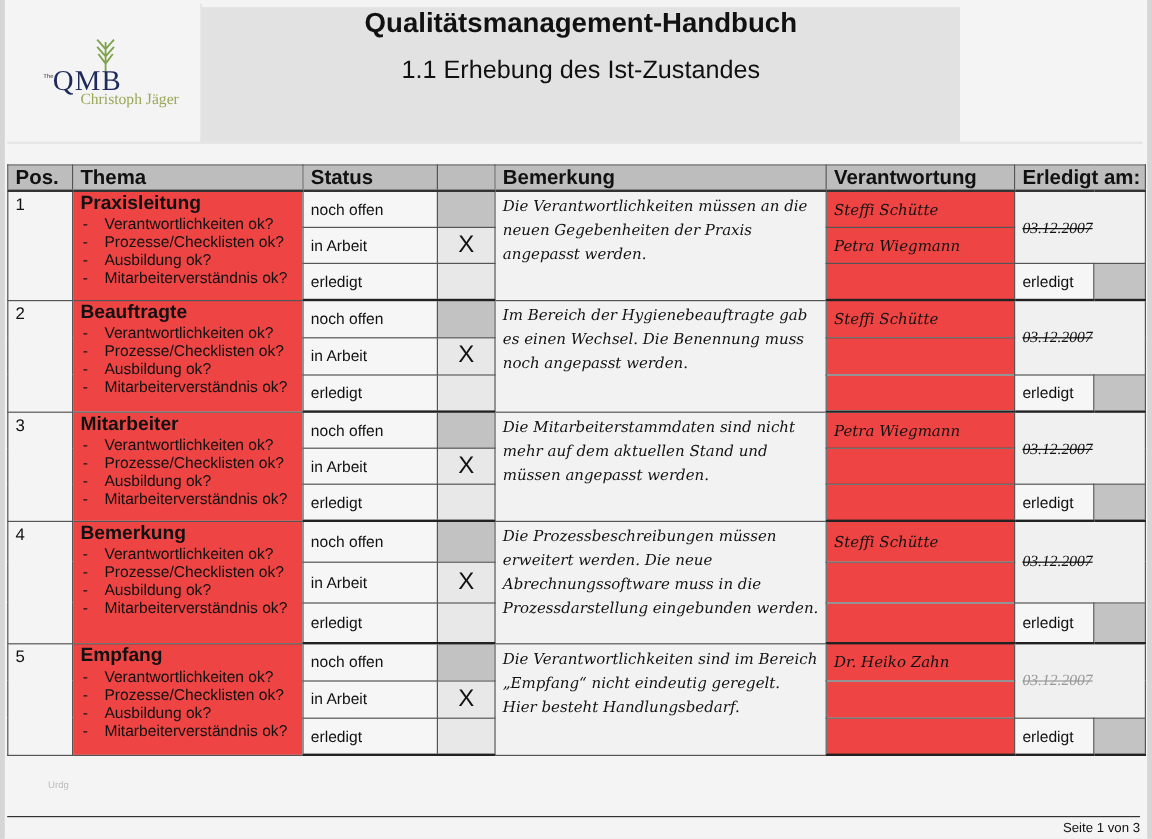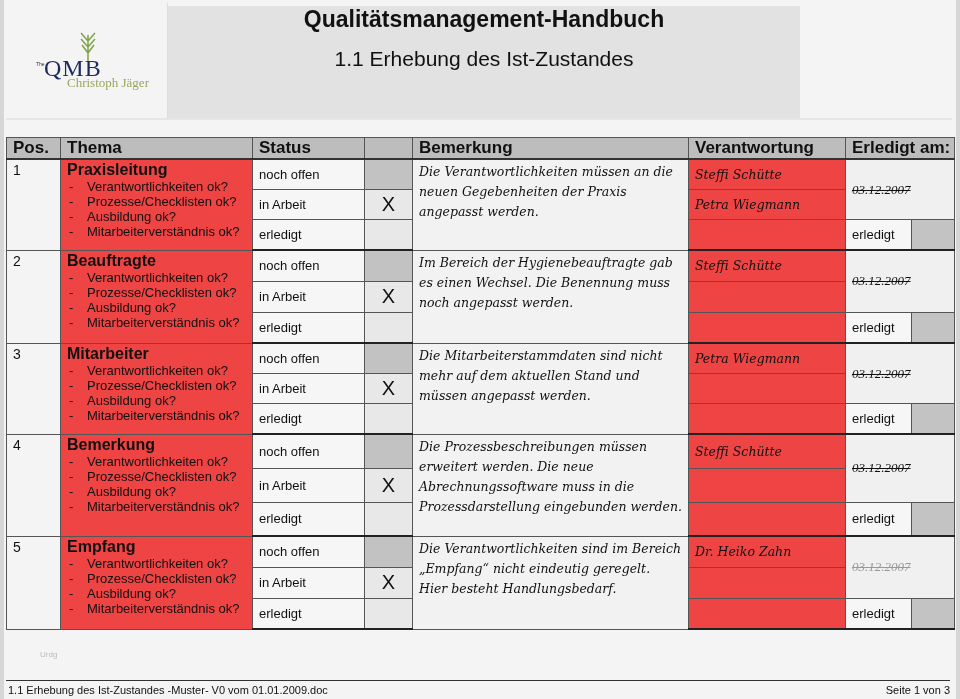--- a/index.html
+++ b/index.html
@@ -230,15 +230,14 @@
         <td class="mark"></td>
         <td class="resp"></td>
         <td class="erl">erledigt</td>
         <td class="erlbox"></td>
       </tr>
       </tbody>
   </table>
 
   <div class="footnote">Urdg</div>
   <div class="footer-line"></div>
-  <div class="footer-left">1.1 Erhebung des Ist-Zustandes -Muster- V0 vom 01.01.2009.doc</div>
   <div class="footer-right">Seite 1 von 3</div>
 </div>
 
 </body></html>

